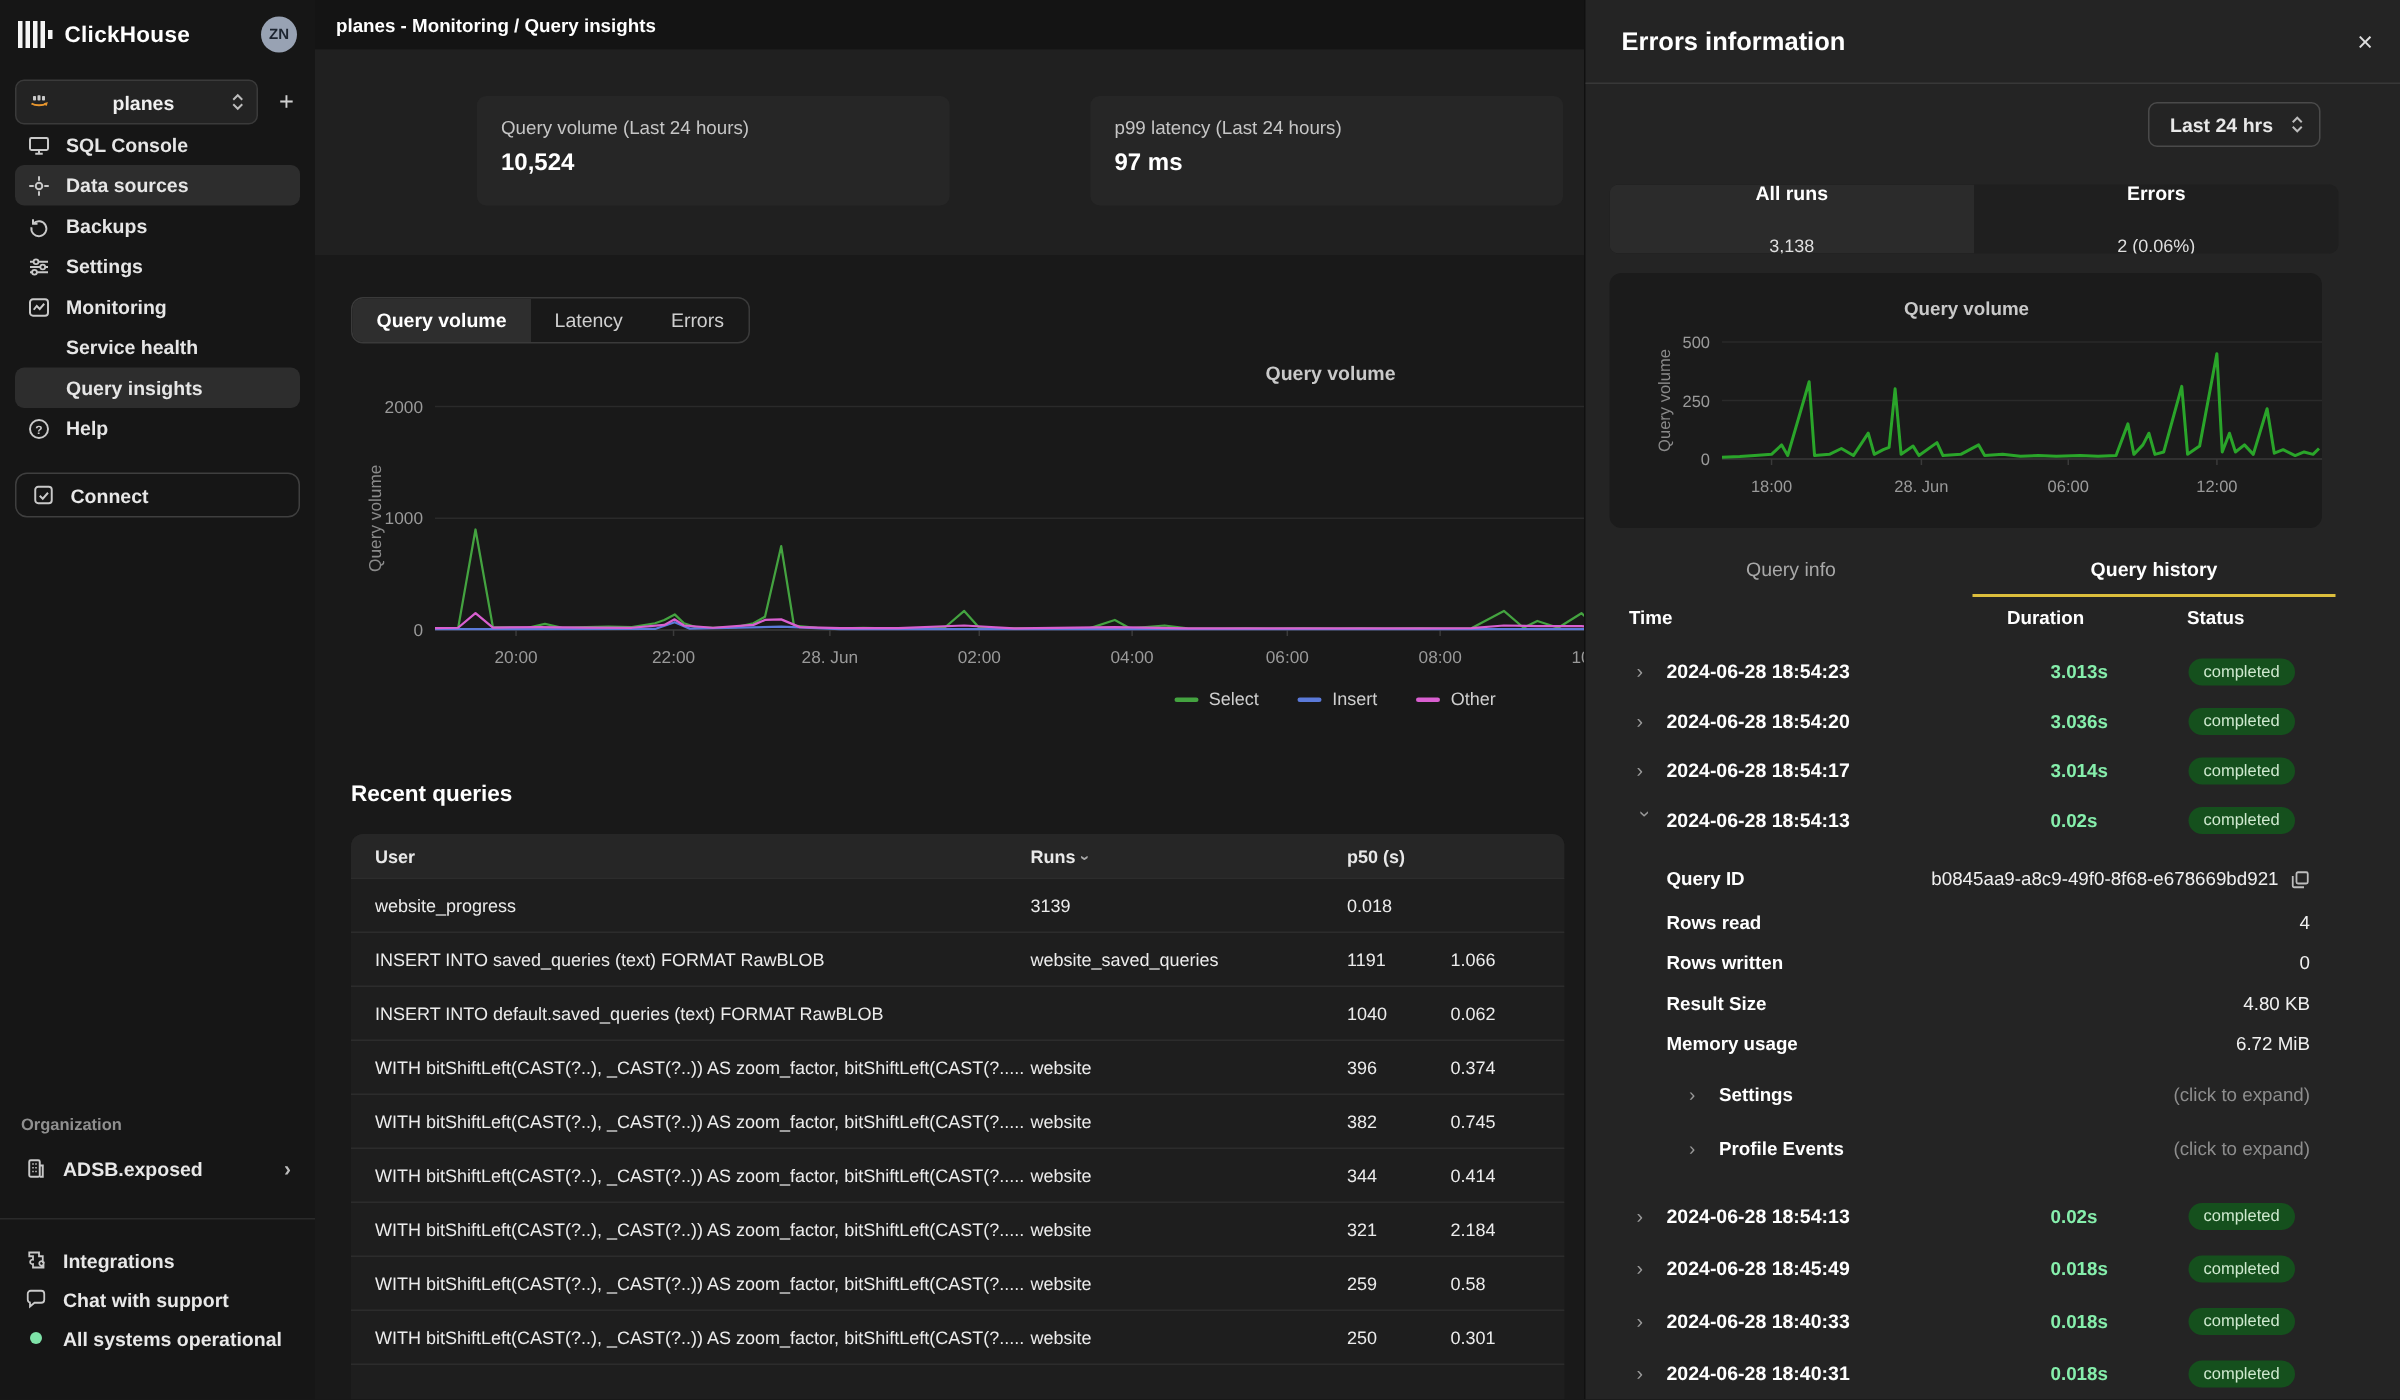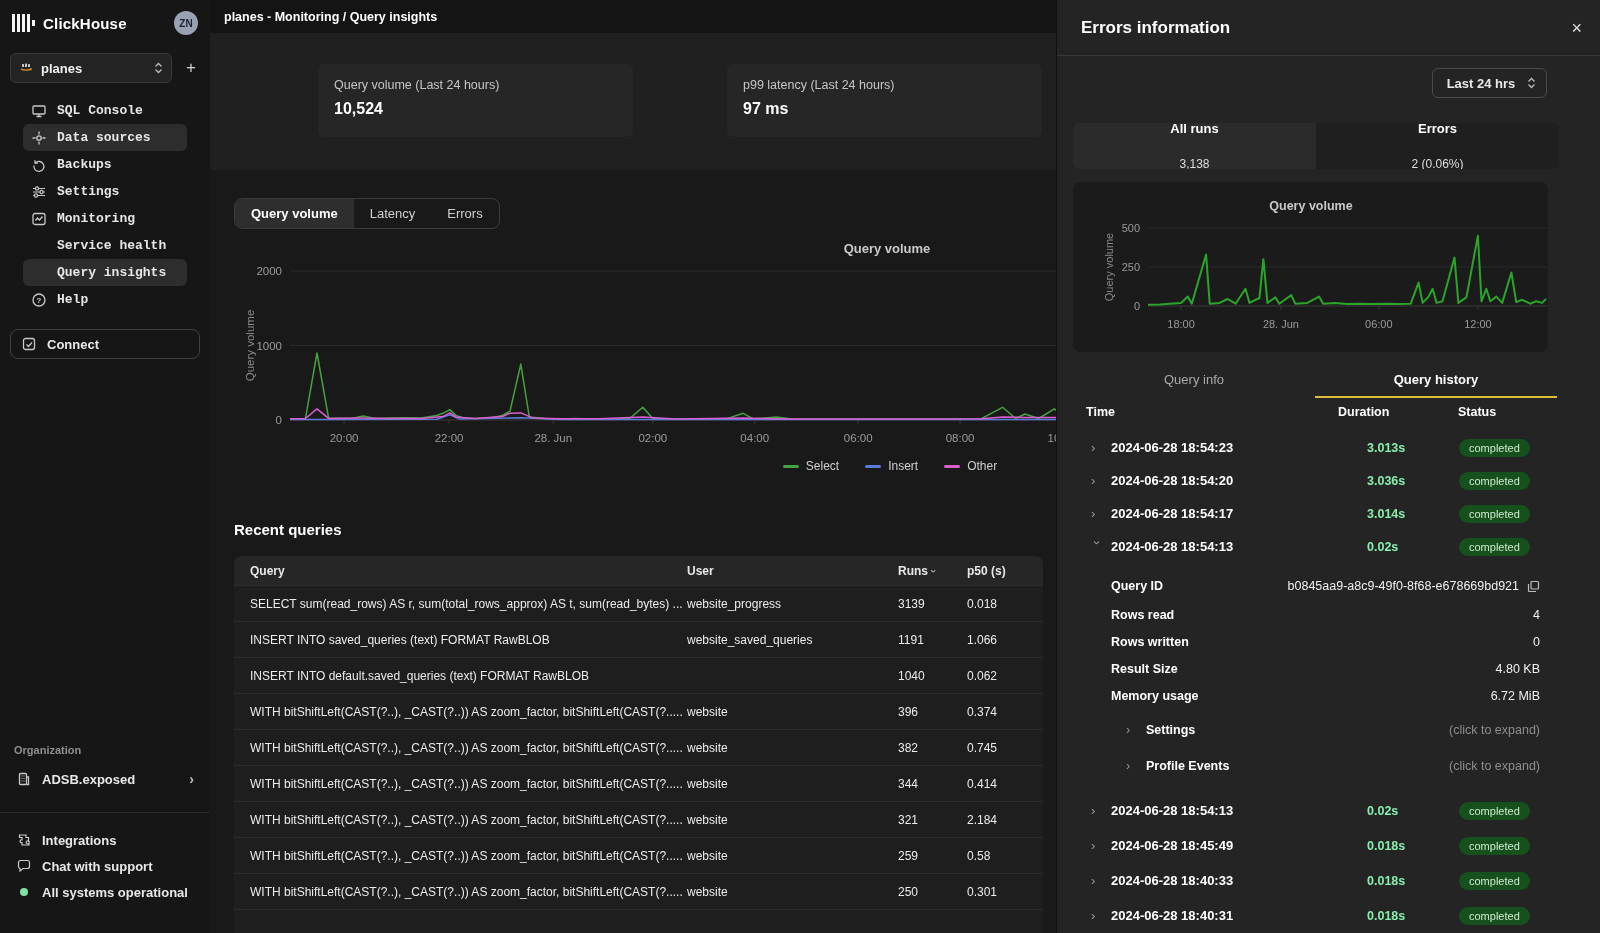--- a/index.html
+++ b/index.html
@@ -12,23 +12,23 @@
   .logo-row { display:flex; align-items:center; gap:8px; padding:11px 12px 0 12px; }
   .logo-bars { display:flex; align-items:center; gap:2px; height:18px; }
   .logo-bars i { display:block; width:3px; height:18px; background:#f5f5f5; }
   .logo-bars i.dot { height:6px; }
   .brand { font-size:15px; font-weight:700; color:#fff; letter-spacing:.2px; flex:1; }
   .avatar { width:24px; height:24px; border-radius:50%; background:#98a2b3; color:#1c2430;
     font-size:10px; font-weight:700; display:flex; align-items:center; justify-content:center; }
   .ws-row { display:flex; align-items:center; gap:10px; margin:18px 10px 0 10px; }
   .ws-select { flex:1; height:30px; background:#232323; border:1px solid #3a3a3a; border-radius:6px;
     display:flex; align-items:center; gap:8px; padding:0 8px; font-size:13px; font-weight:600; color:#f0f0f0; }
-  .ws-select .lbl { flex:1; }
+  .ws-select .lbl { flex:1;margin-left:34px; }
   .ws-plus { color:#d0d0d0; font-size:17px; font-weight:400; width:18px; text-align:center; cursor:default; }
-  .nav { margin-top:14px; padding:0 23px;font-family:Liberation Mono, monospace; }
+  .nav { margin-top:0; padding:0 10px; }
   .nav-item { display:flex; align-items:center; gap:10px; height:27px; padding:0 8px; border-radius:6px;
     font-size:13px; font-weight:600; color:#e6e6e6; }
   .nav-item.active { background:#2d2d2d; }
   .nav-item.sub { padding-left:34px; }
   .nav-icon { width:16px; height:16px; display:flex; align-items:center; justify-content:center; color:#c9c9c9; }
   .nav-icon svg { display:block; }
   .connect-box { margin:16px 10px 0 10px; height:30px; border:1px solid #3f3f3f; border-radius:8px;
     display:flex; align-items:center; gap:10px; padding:0 10px; font-size:13px; font-weight:600; }
   .org-heading { position:absolute; left:14px; top:744px; font-size:11px; color:#8f8f8f; font-weight:600; }
   .org-row { position:absolute; left:8px; right:8px; top:764px; height:30px; display:flex; align-items:center;
@@ -311,28 +311,26 @@
           <span>Insert</span>
         </span>
         <span class="legend-item">
           <span class="legend-swatch" style="background: rgb(217, 95, 208);"></span>
           <span>Other</span>
         </span>
       </div>
     <div class="rq-title">Recent queries</div>
     <div class="rq-table">
       <div class="rq-head">
-        <div>Query</div>
         <div>User</div>
         <div><span>Runs</span><span class="sort-chev">›</span></div>
         <div>p50 (s)</div>
       </div>
       <div>
           <div class="rq-row">
-            <div class="rq-q">SELECT sum(read_rows) AS r, sum(total_rows_approx) AS t, sum(read_bytes) ...</div>
             <div class="rq-u">website_progress</div>
             <div class="rq-r">3139</div>
             <div class="rq-p">0.018</div>
           </div>
           <div class="rq-row">
             <div class="rq-q">INSERT INTO saved_queries (text) FORMAT RawBLOB</div>
             <div class="rq-u">website_saved_queries</div>
             <div class="rq-r">1191</div>
             <div class="rq-p">1.066</div>
           </div>

